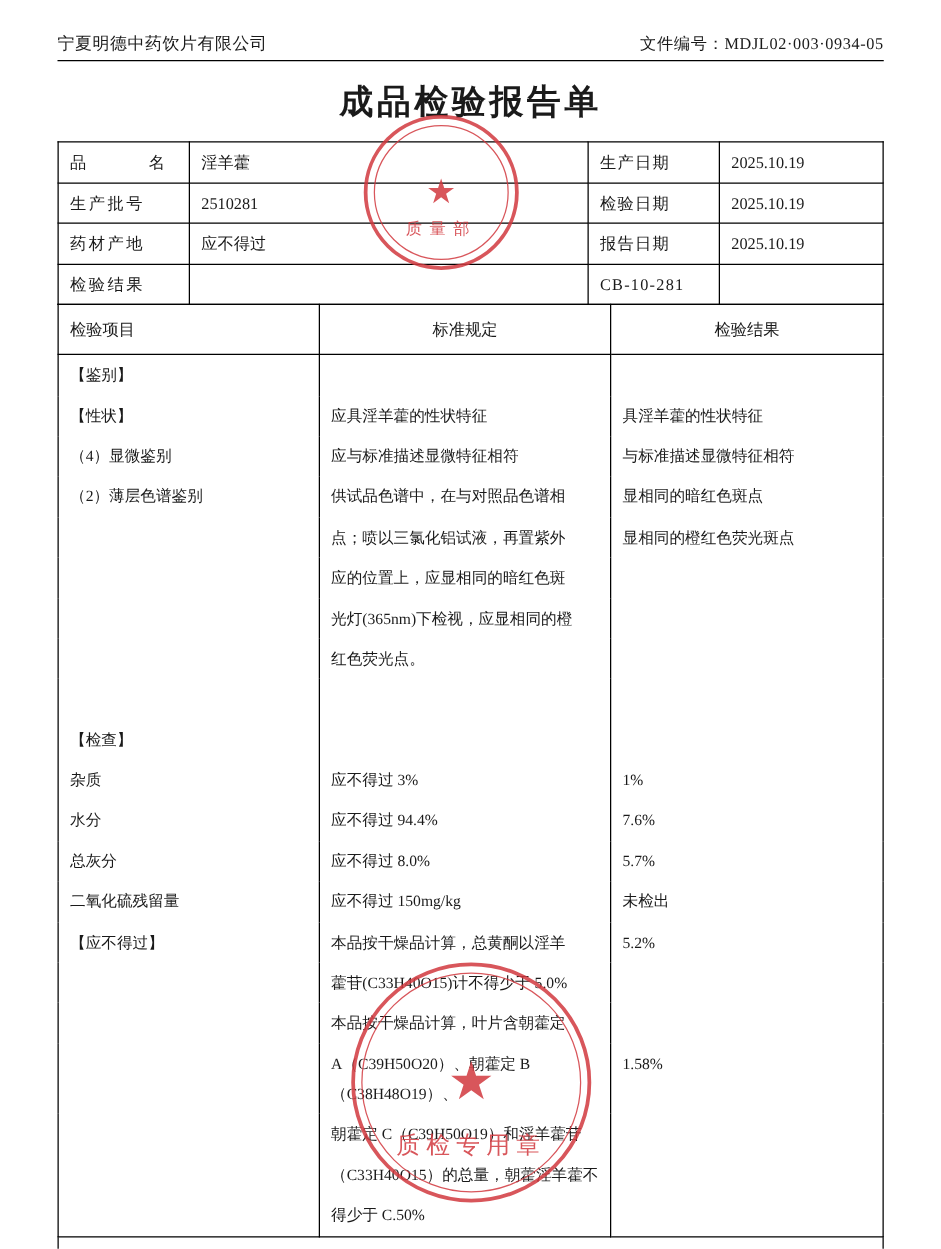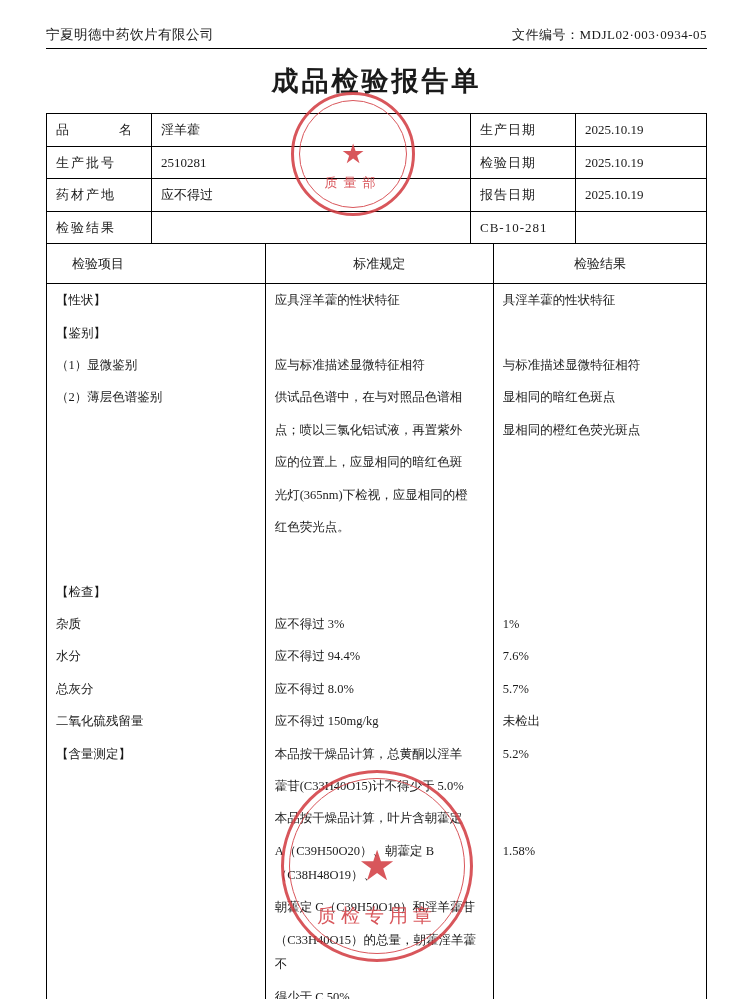--- a/index.html
+++ b/index.html
@@ -79,21 +79,21 @@
     vertical-align: top;
     line-height: 1.95;
   }
   table.insp tr.head td {
     border-top: 1px solid #000;
     border-bottom: 1px solid #000;
     text-align: center;
     padding: 7px 9px;
     font-size: 13px;
   }
-  table.insp tr.head td.h1 { text-align: left; padding-left: 25px; }
+  table.insp tr.head td.h1 { text-align: left; padding-left: 9px; }
   table.insp tr.last td { border-bottom: 1px solid #000; }
   .col1 { width: 31.5%; }
   .col2 { width: 35.5%; }
   .col3 { width: 33%; }
 
   
   .concl {
     border-left: 1px solid #000;
     border-right: 1px solid #000;
     border-bottom: 1px solid #000;
@@ -188,31 +188,31 @@
 
   <table class="insp">
     <tbody>
         <tr class="head">
       <td class="col1 h1">检验项目</td>
       <td class="col2">标准规定</td>
       <td class="col3">检验结果</td>
     </tr>
 
     <tr>
+      <td class="col1">【鉴别】</td>
+      <td class="col2"></td>
+      <td class="col3"></td>
+    </tr>
+    <tr>
       <td class="col1">【性状】</td>
       <td class="col2">应具淫羊藿的性状特征</td>
       <td class="col3">具淫羊藿的性状特征</td>
     </tr>
     <tr>
-      <td class="col1">【鉴别】</td>
-      <td class="col2"></td>
-      <td class="col3"></td>
-    </tr>
-    <tr>
-      <td class="col1">（1）显微鉴别</td>
+      <td class="col1">（4）显微鉴别</td>
       <td class="col2">应与标准描述显微特征相符</td>
       <td class="col3">与标准描述显微特征相符</td>
     </tr>
     <tr>
       <td class="col1">（2）薄层色谱鉴别</td>
       <td class="col2">供试品色谱中，在与对照品色谱相</td>
       <td class="col3">显相同的暗红色斑点</td>
     </tr>
     <tr>
       <td class="col1"></td>
@@ -258,21 +258,21 @@
       <td class="col1">总灰分</td>
       <td class="col2">应不得过 8.0%</td>
       <td class="col3">5.7%</td>
     </tr>
     <tr>
       <td class="col1">二氧化硫残留量</td>
       <td class="col2">应不得过 150mg/kg</td>
       <td class="col3">未检出</td>
     </tr>
     <tr>
-      <td class="col1">【含量测定】</td>
+      <td class="col1">【应不得过】</td>
       <td class="col2">本品按干燥品计算，总黄酮以淫羊</td>
       <td class="col3">5.2%</td>
     </tr>
     <tr>
       <td class="col1"></td>
       <td class="col2">藿苷(C33H40O15)计不得少于 5.0%</td>
       <td class="col3"></td>
     </tr>
     <tr>
       <td class="col1"></td>

